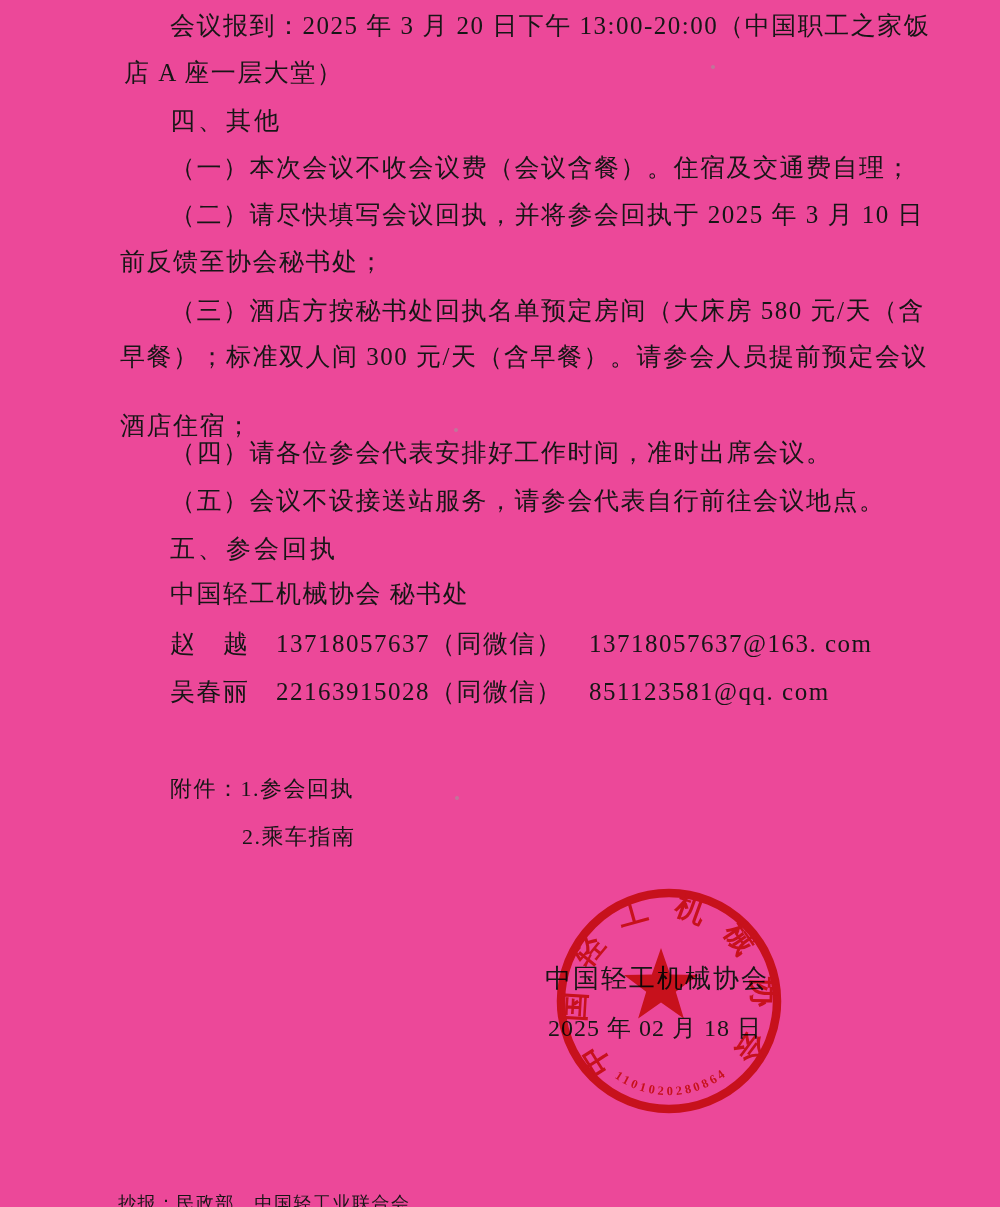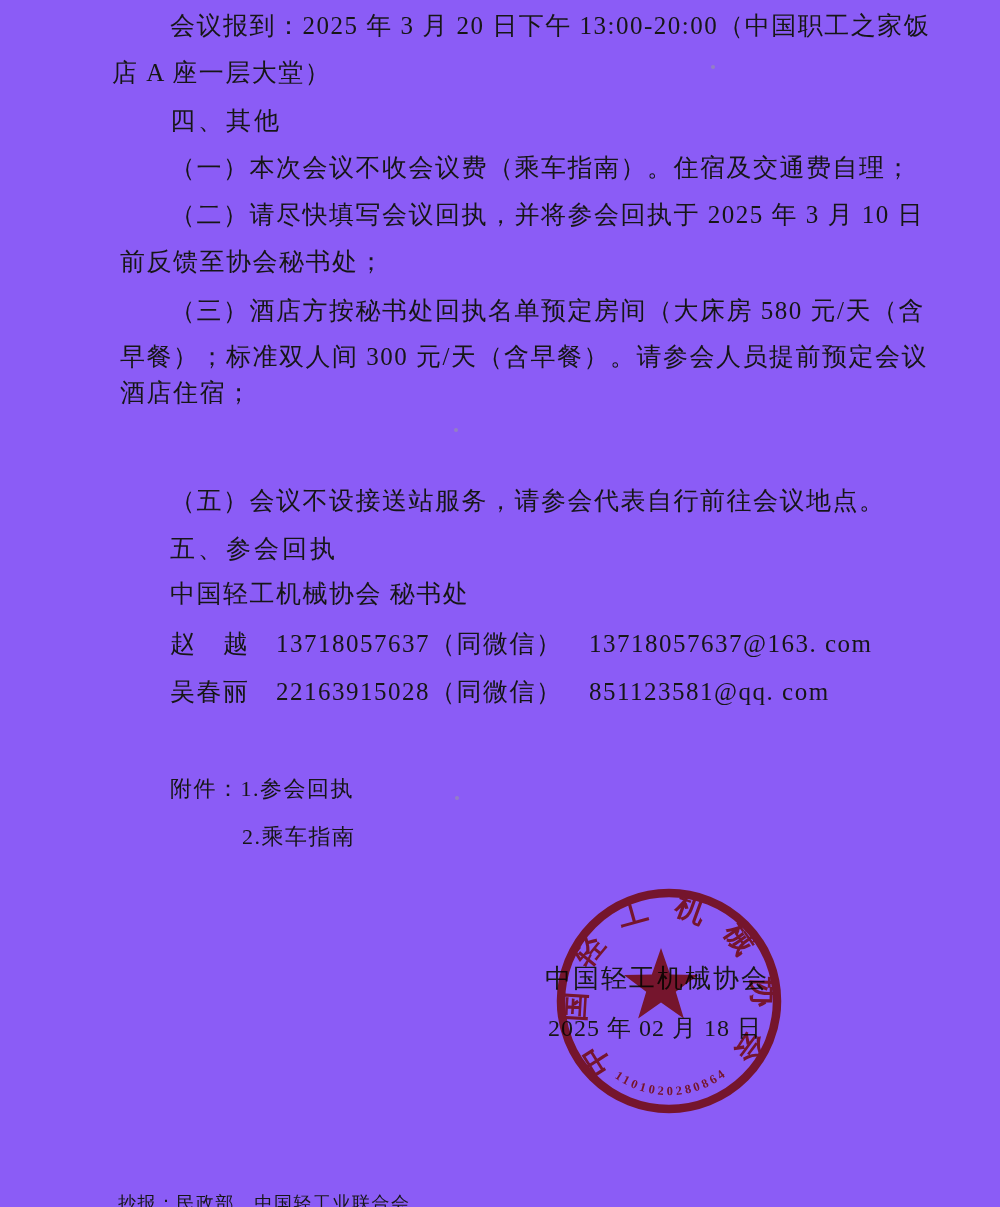--- a/index.html
+++ b/index.html
@@ -1,20 +1,20 @@
 <!DOCTYPE html>
 <html><head>
 <meta charset="utf-8">
 <style>
   html,body{margin:0;padding:0;background:#ffffff;}
   .page{
     position:relative;
     width:1000px;
     height:1207px;
-    background:#8b5cf6;
+    background:#ec4899;
     font-family:"Liberation Serif","DejaVu Serif",serif;
     color:#161616;
     overflow:hidden;
   }
   .tline{
     position:absolute;
     font-size:25px;
     line-height:1.15;
     letter-spacing:1.5px;
     white-space:pre;
@@ -50,28 +50,29 @@
     background:#9a9a9a;opacity:.55;
   }
   .footer-line{position:absolute;font-size:18px;letter-spacing:1.5px;white-space:pre;margin-top:28px;}
 </style>
 </head>
 <body>
 
 <div class="page">
 
   <div class="tline" style="left:170px;top:12px">会议报到：2025 年 3 月 20 日下午 13:00-20:00（中国职工之家饭</div>
-  <div class="tline" style="left:112px;top:59px">店 A 座一层大堂）</div>
+  <div class="tline" style="left:124px;top:59px">店 A 座一层大堂）</div>
   <div class="tline heading" style="left:170px;top:106px">四、其他</div>
-  <div class="tline" style="left:170px;top:154px">（一）本次会议不收会议费（乘车指南）。住宿及交通费自理；</div>
+  <div class="tline" style="left:170px;top:154px">（一）本次会议不收会议费（会议含餐）。住宿及交通费自理；</div>
   <div class="tline" style="left:170px;top:201px">（二）请尽快填写会议回执，并将参会回执于 2025 年 3 月 10 日</div>
   <div class="tline" style="left:120px;top:248px">前反馈至协会秘书处；</div>
   <div class="tline" style="left:170px;top:297px">（三）酒店方按秘书处回执名单预定房间（大床房 580 元/天（含</div>
   <div class="tline" style="left:120px;top:343px">早餐）；标准双人间 300 元/天（含早餐）。请参会人员提前预定会议</div>
-  <div class="tline" style="left:120px;top:379px">酒店住宿；</div>
+  <div class="tline" style="left:120px;top:412px">酒店住宿；</div>
+  <div class="tline" style="left:170px;top:439px">（四）请各位参会代表安排好工作时间，准时出席会议。</div>
   <div class="tline" style="left:170px;top:487px">（五）会议不设接送站服务，请参会代表自行前往会议地点。</div>
   <div class="tline heading" style="left:170px;top:534px">五、参会回执</div>
   <div class="tline" style="left:170px;top:580px">中国轻工机械协会 秘书处</div>
   <div class="tline" style="left:170px;top:630px">赵　越　13718057637（同微信）　13718057637@163. com</div>
   <div class="tline" style="left:170px;top:678px">吴春丽　22163915028（同微信）　851123581@qq. com</div>
 
   <div class="attach-row" style="left:170px;top:774px"><span>附件：</span><span>1.参会回执</span></div>
   <div class="attach-row" style="left:242px;top:822px">2.乘车指南</div>
 
   <div class="sig" style="left:545px;top:961px">中国轻工机械协会</div>

